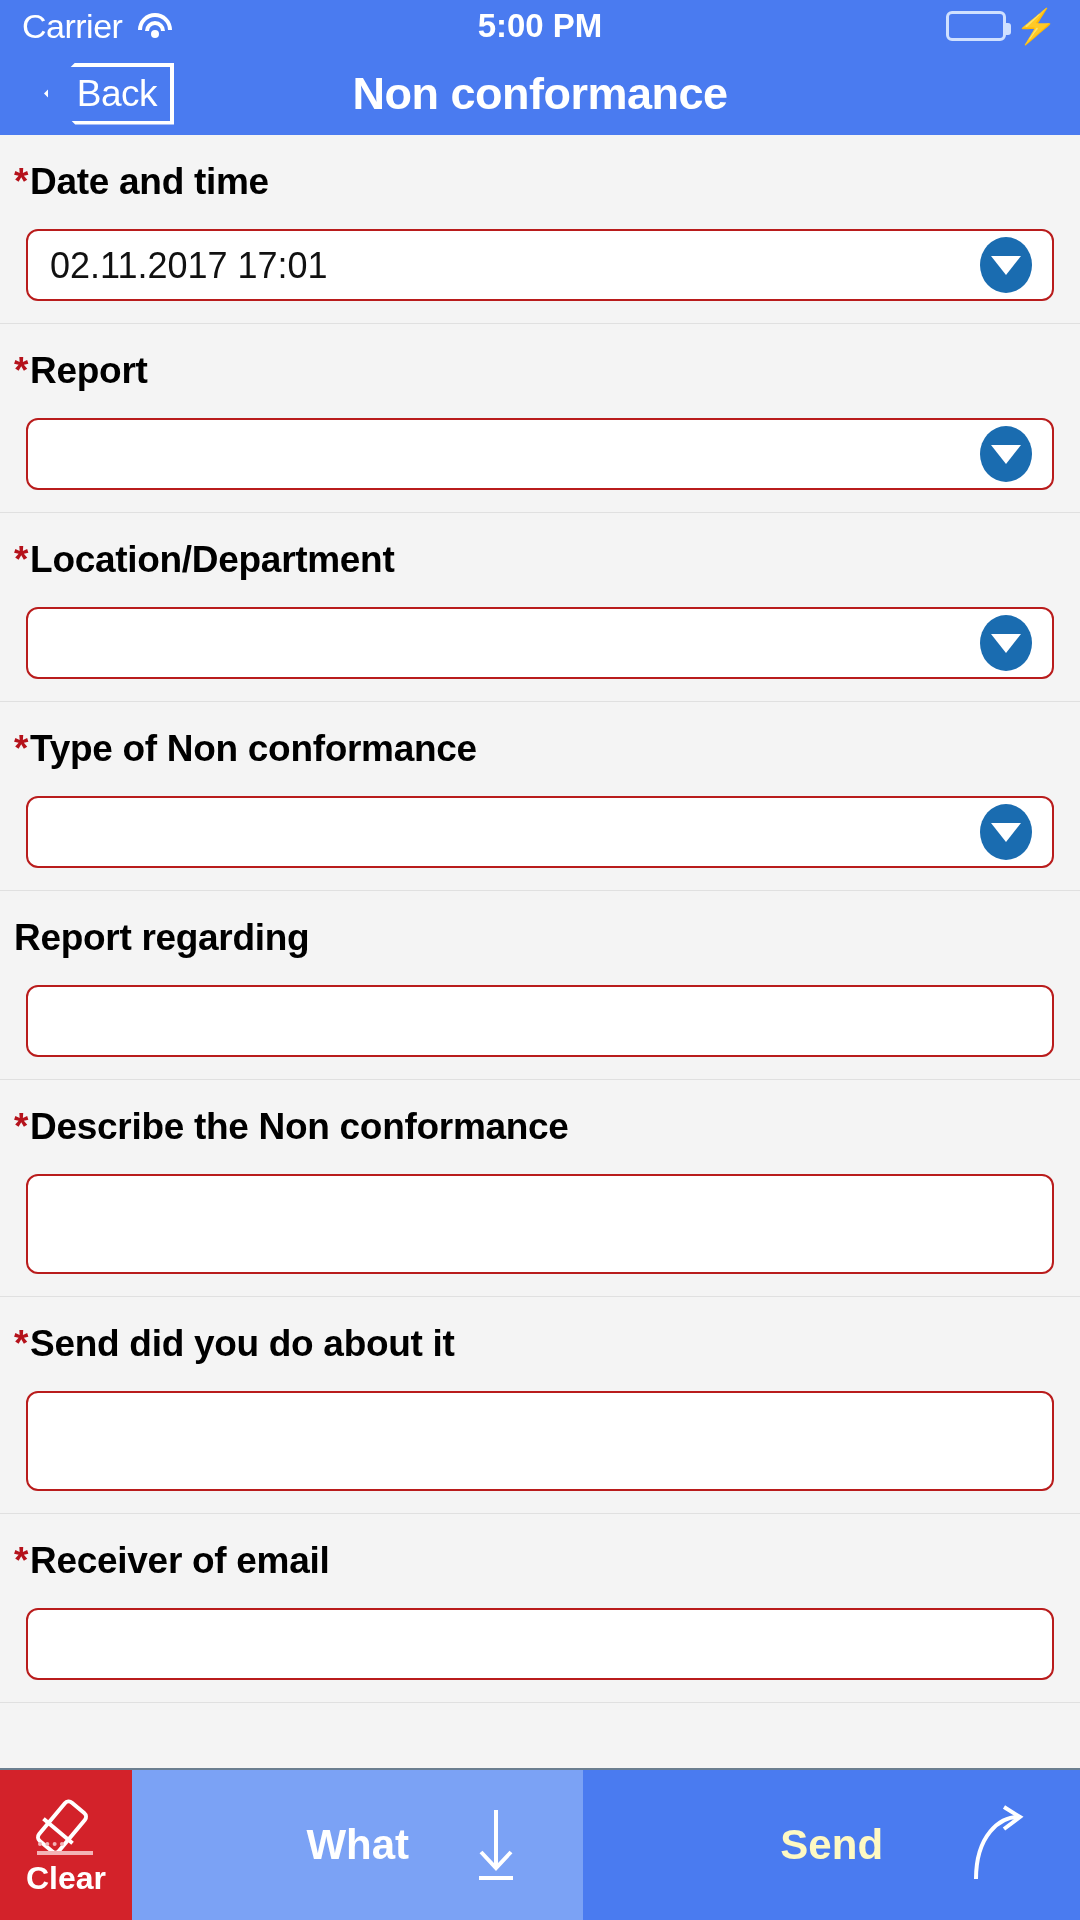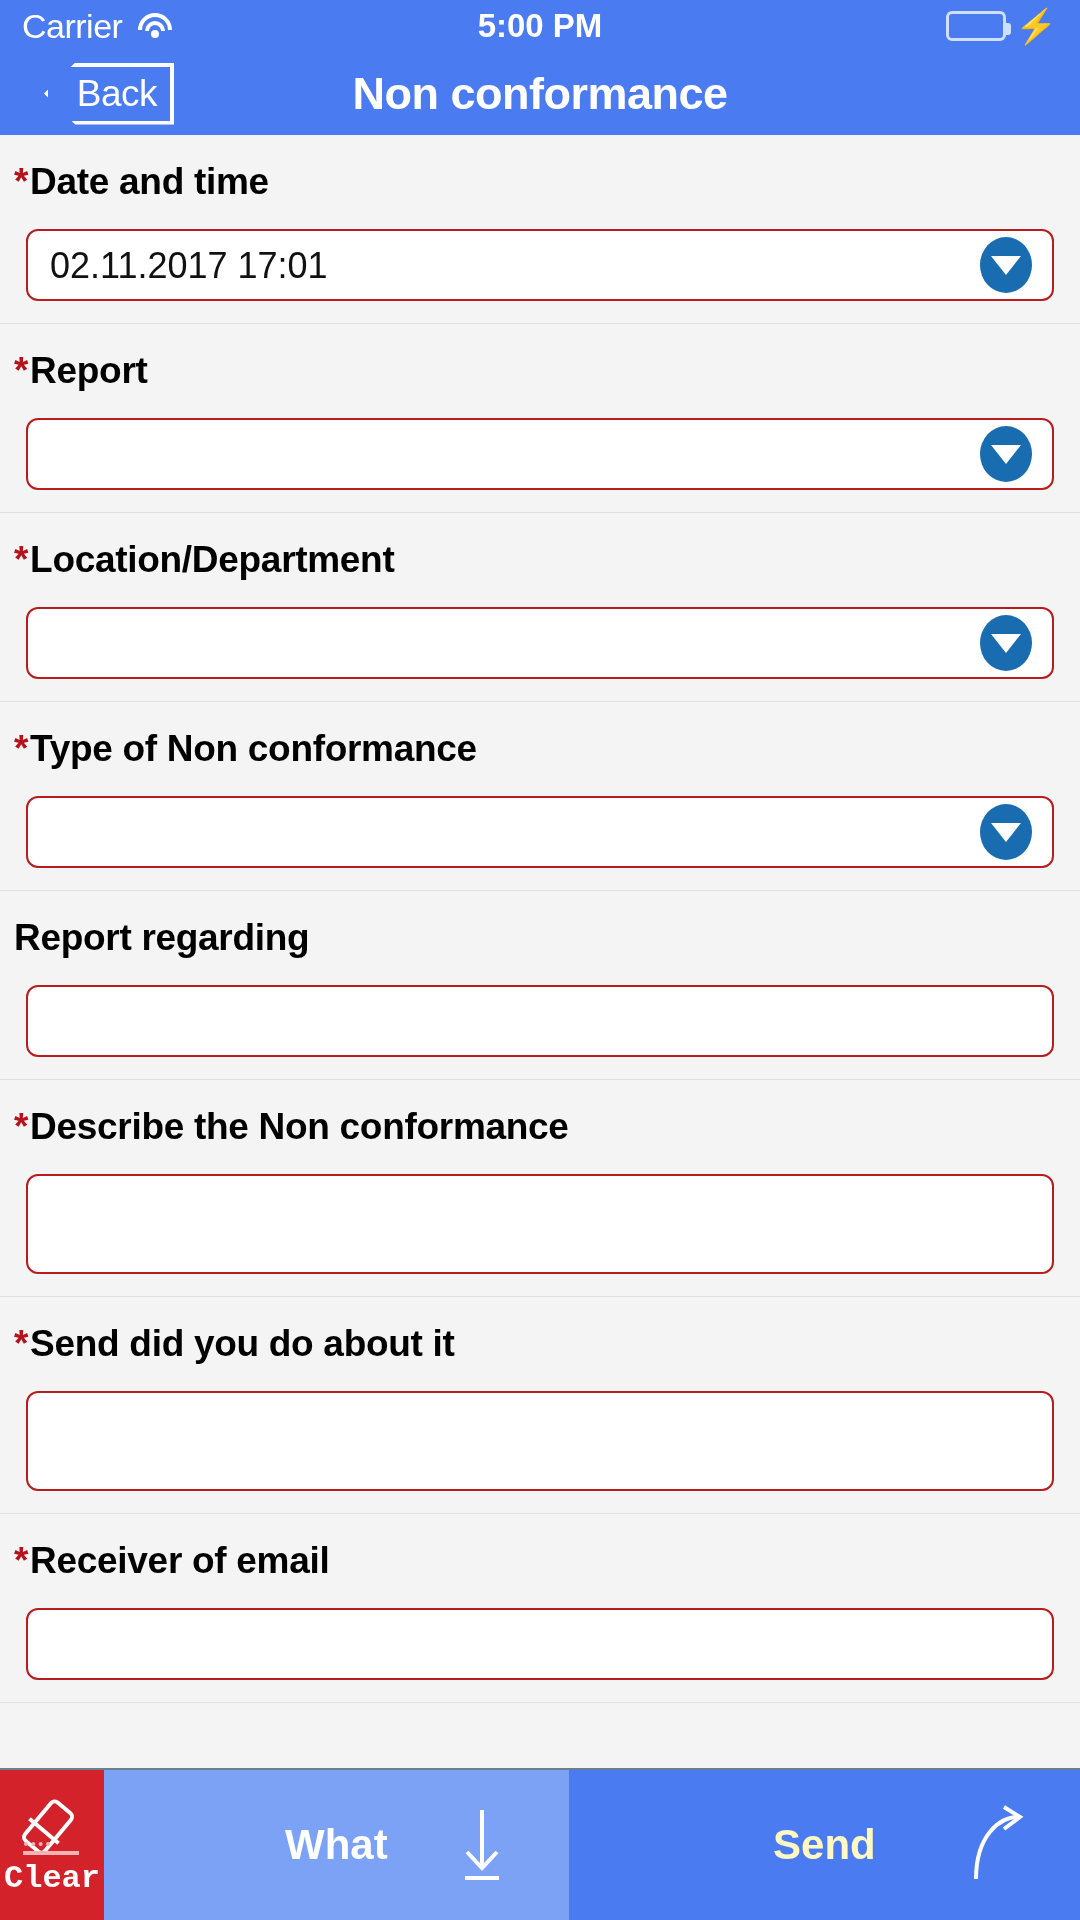--- a/index.html
+++ b/index.html
@@ -137,24 +137,24 @@
 
   
   #bottom-toolbar {
     position:absolute;
     left:0; right:0; bottom:0;
     height:152px;
     display:flex;
     border-top:2px solid #6b7e8f;
   }
   #clear-button {
-    width:104px; background:#d3222a;
+    width:132px; background:#d3222a;
     display:flex; flex-direction:column;
     align-items:center; justify-content:center;
-    gap:4px; cursor:pointer;font-family:Liberation Mono, monospace;
+    gap:4px; cursor:pointer;
   }
   .eraser-ico { width:62px; height:62px; position:relative; }
   .eraser-ico .body {
     position:absolute; left:12px; top:6px;
     width:30px; height:54px;
     border:4px solid #fff;
     border-radius:7px;
     transform:rotate(40deg);
     transform-origin:center;
   }

